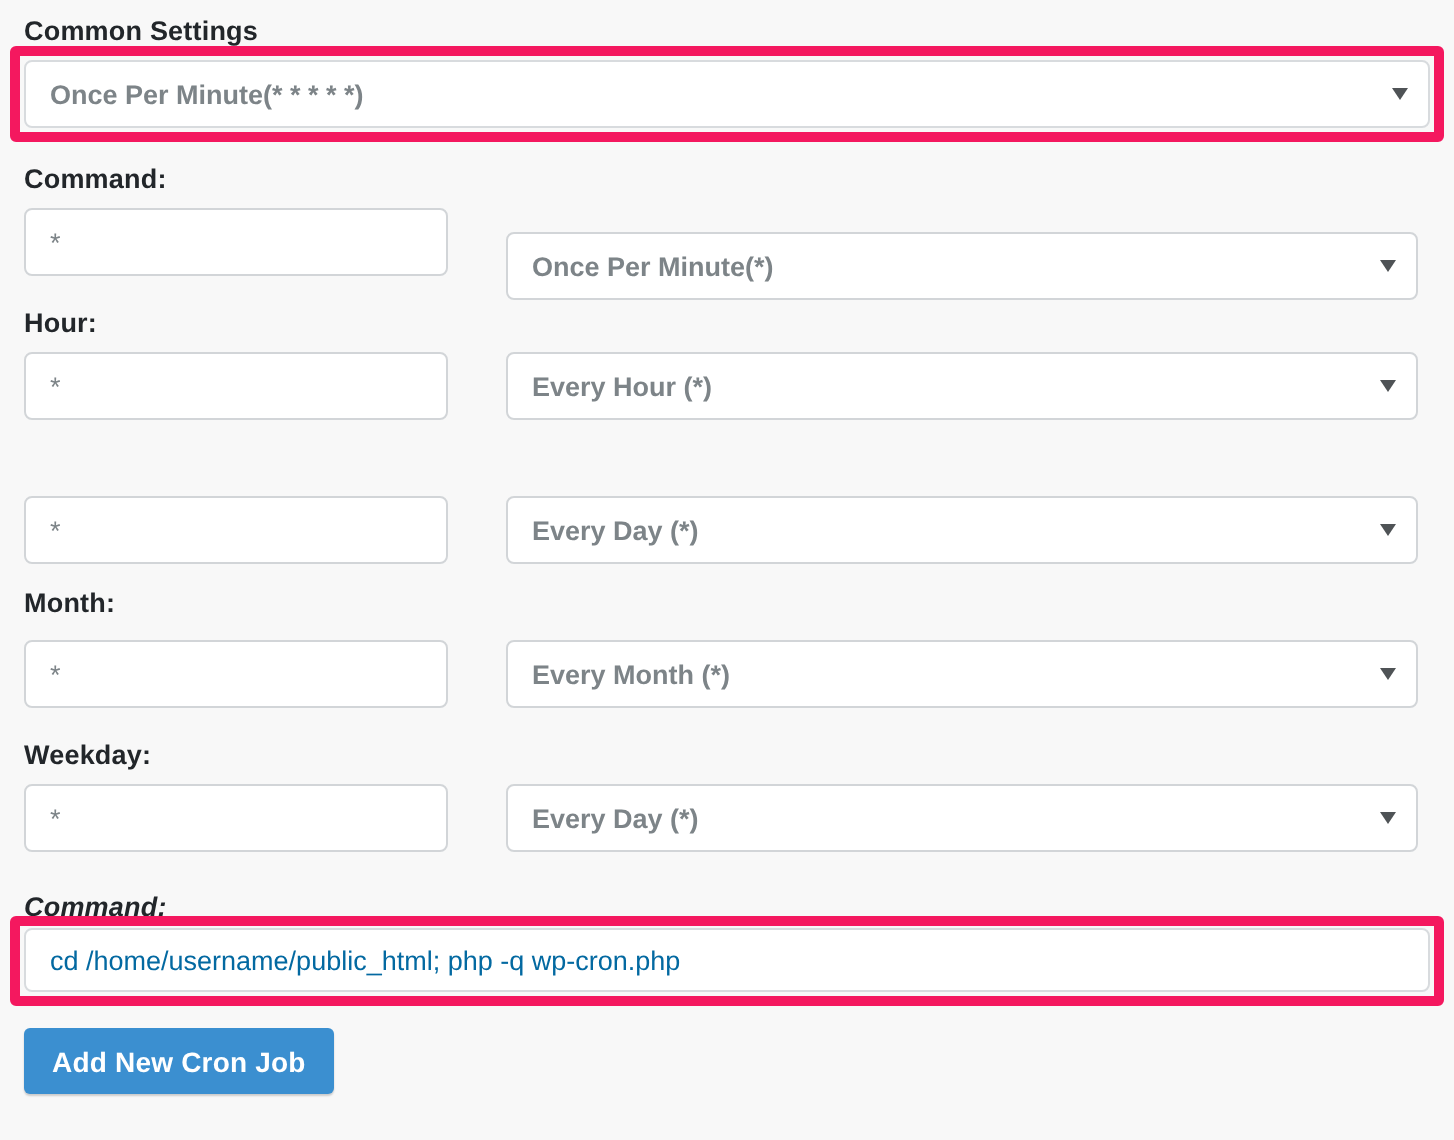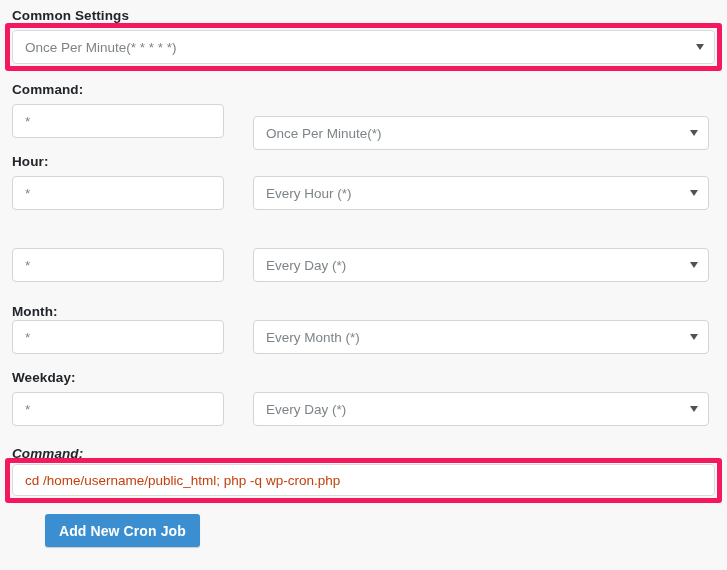--- a/index.html
+++ b/index.html
@@ -57,20 +57,21 @@
     width: 212px;
     color: #7d8488;
   }
 
   .select-box {
     left: 253px;
     width: 456px;
     padding-right: 26px;
     justify-content: flex-start;
     cursor: default;
+    font-weight: bold;
   }
 
   .select-box .sel-text {
     flex: 1 1 auto;
     overflow: hidden;
     white-space: nowrap;
     text-overflow: ellipsis;
   }
 
   .caret {
@@ -101,21 +102,21 @@
     top: 30px;
     border: 1px solid #d8dbde;
   }
 
   #command-input {
     left: 12px;
     width: 703px;
     height: 32px;
     top: 464px;
     border: 1px solid #d8dbde;
-    color: #c2410c;
+    color: #0369a1;
   }
 
   
   .primary-button {
     position: absolute;
     left: 12px;
     top: 514px;
     height: 33px;
     padding: 0 14px;
     background: #3b8fd0;
@@ -124,21 +125,20 @@
     color: #ffffff;
     font-family: "Liberation Sans", sans-serif;
     font-size: 14px;
     font-weight: bold;
     letter-spacing: 0.1px;
     cursor: pointer;
     box-shadow: 0 1px 1px rgba(0,0,0,0.18);
     display: flex;
     align-items: center;
     justify-content: center;
-    margin-left: 33px;
   }
 </style>
 </head>
 <body>
 
 <div class="page">
 
   <div class="field-label" style="top:8px;">Common Settings</div>
 
   <div class="highlight-frame" style="left:5px; top:23px; width:717px; height:48px;"></div>
@@ -162,21 +162,21 @@
     <span class="caret"></span>
   </div>
 
   <div class="field-label" style="top:226px;margin-top:35px;">Day:</div>
   <div class="text-input" style="top:248px;">*</div>
   <div class="select-box" style="top:248px;">
     <span class="sel-text">Every Day (*)</span>
     <span class="caret"></span>
   </div>
 
-  <div class="field-label" style="top:304px;">Month:</div>
+  <div class="field-label" style="top:294px;">Month:</div>
   <div class="text-input" style="top:320px;">*</div>
   <div class="select-box" style="top:320px;">
     <span class="sel-text">Every Month (*)</span>
     <span class="caret"></span>
   </div>
 
   <div class="field-label" style="top:370px;">Weekday:</div>
   <div class="text-input" style="top:392px;">*</div>
   <div class="select-box" style="top:392px;">
     <span class="sel-text">Every Day (*)</span>

